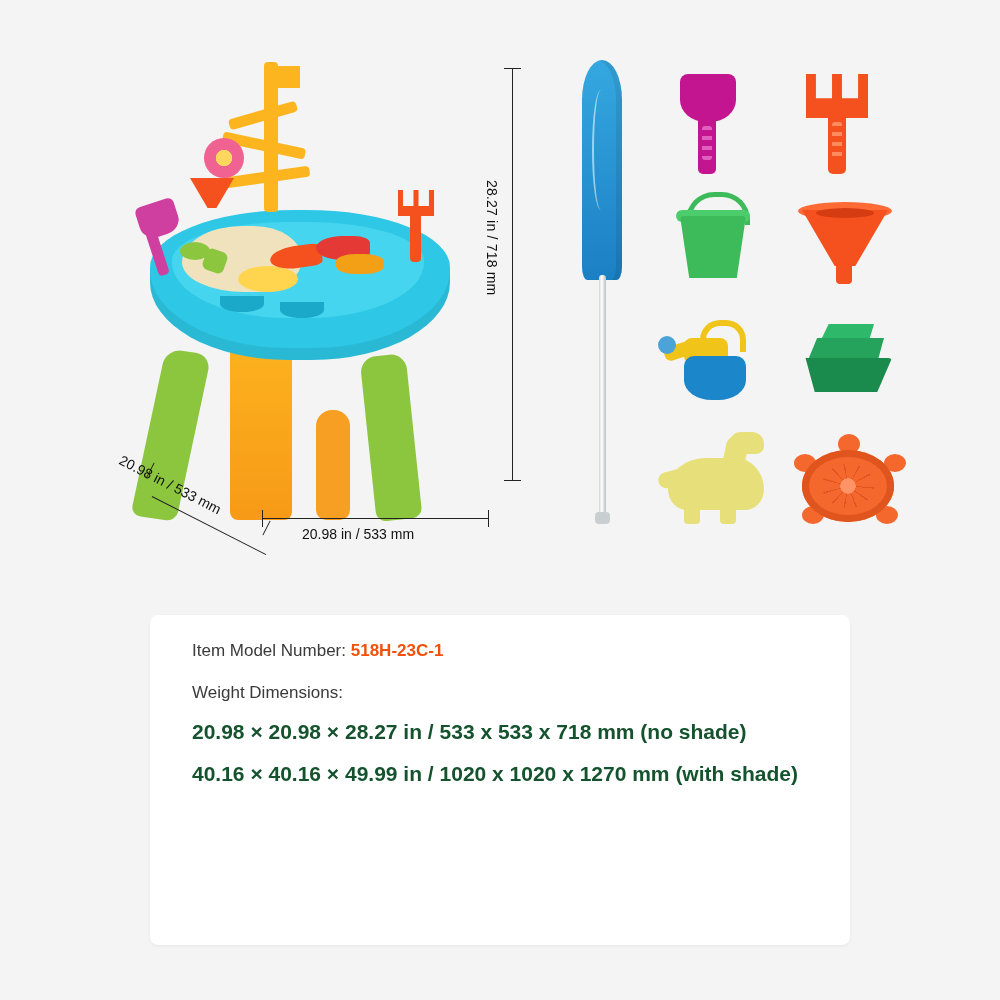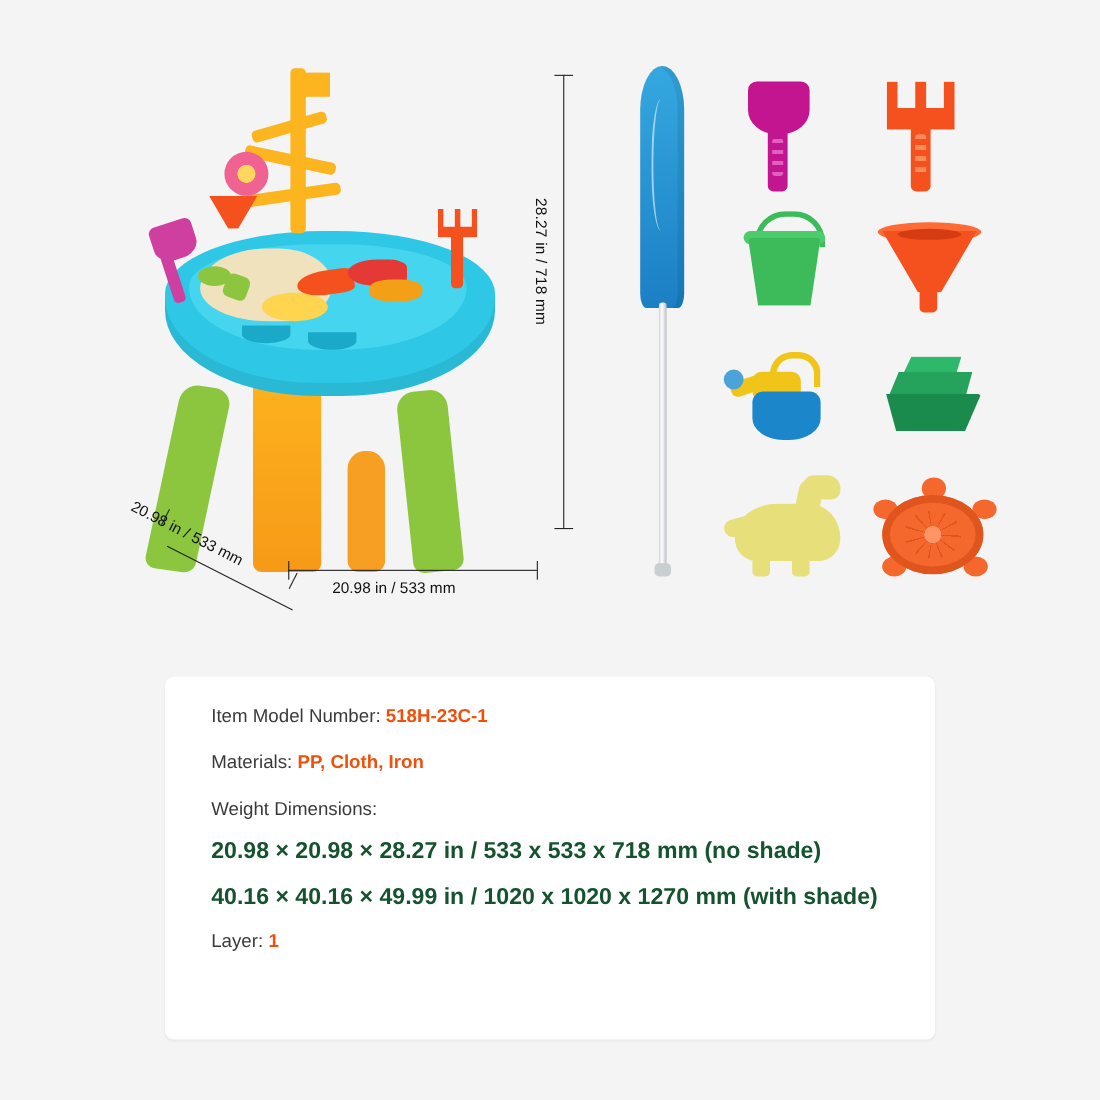--- a/index.html
+++ b/index.html
@@ -632,32 +632,24 @@
   </div>
 
   <div class="spec-card">
     <div class="spec-inner">
 
       <div class="spec-row">
         <span>Item Model Number:</span>
         <span class="val">518H-23C-1</span>
       </div>
 
-      <div class="spec-row">
-        <span>Materials:</span>
-        <span class="val">PP, Cloth, Iron</span>
-      </div>
 
       <div class="spec-row label-only">Weight Dimensions:</div>
 
       <div class="spec-dim-line">20.98 × 20.98 × 28.27 in / 533 x 533 x 718 mm (no shade)</div>
       <div class="spec-dim-line">40.16 × 40.16 × 49.99 in / 1020 x 1020 x 1270 mm (with shade)</div>
 
 
-      <div class="spec-row">
-        <span>Layer:</span>
-        <span class="val">1</span>
-      </div>
 
     </div>
   </div>
 
 </div>
 
 </body></html>

